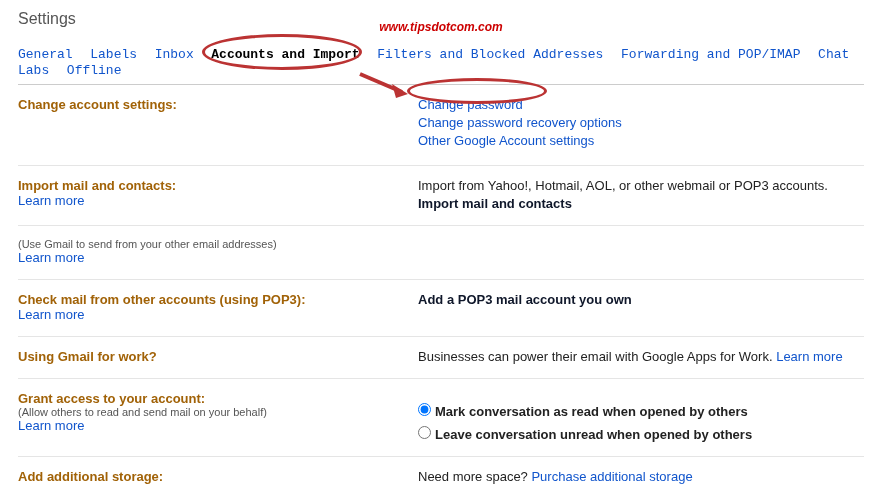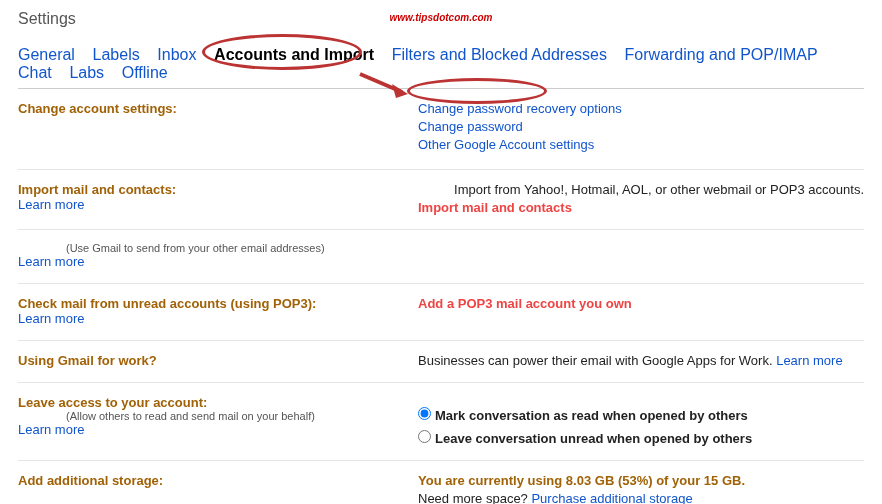--- a/index.html
+++ b/index.html
@@ -1,34 +1,34 @@
 <!DOCTYPE html>
 <html><head>
 <meta charset="utf-8">
 <style>
   * { box-sizing: border-box; margin: 0; padding: 0; }
   body { font-family: Arial, sans-serif; font-size: 13px; color: #222; background: #fff; width: 882px; }
   .container { padding: 10px 18px 12px 18px; position: relative; }
   .page-title { font-size: 16px; font-weight: normal; color: #555; margin-bottom: 12px; }
-  .watermark { position: absolute; top: 12px; left: 50%; transform: translateX(-50%); font-weight: bold; font-style: italic; color: #c00; font-size: 10px; }
+  .watermark { position: absolute; top: 20px; left: 50%; transform: translateX(-50%); font-weight: bold; font-style: italic; color: #c00; font-size: 12px; }
   .tabs { border-bottom: 1px solid #ccc; padding: 6px 0 6px 0; position: relative; }
-  .tab { display: inline-block; margin-right: 14px; color: #1155cc; cursor: pointer; font-size: 16px; }
+  .tab { display: inline-block; margin-right: 14px; color: #1155cc; cursor: pointer; font-size: 13px; font-family: Liberation Mono, monospace; }
   .tab.active { color: #000; font-weight: bold; }
   .circle-tab { position: absolute; border: 3px solid #b33; border-radius: 50%; width: 160px; height: 36px; left: 184px; top: -6px; pointer-events: none; }
   .circle-pwd { position: absolute; border: 3px solid #b33; border-radius: 50%; width: 140px; height: 26px; left: 407px; top: 78px; pointer-events: none; }
   .arrow { position: absolute; left: 356px; top: 70px; pointer-events:none; }
   .section { display: flex; border-bottom: 1px solid #e5e5e5; padding: 12px 0 14px 0; }
   .section:last-child { border-bottom: none; }
   .left { width: 400px; flex-shrink: 0; }
   .right { flex: 1; }
   .sect-title { font-weight: bold; color: #a16207; }
-  .sub { font-size: 11px; color: #555; margin-left: 48px; }
+  .sub { font-size: 11px; color: #555; }
   .link { color: #1155cc; cursor: pointer; }
-  .link-bold { color: #ef4444; cursor: pointer; font-weight: bold; }
-  .plain { color: #222; text-align: right; }
+  .link-bold { color: #0f172a; cursor: pointer; font-weight: bold; }
+  .plain { color: #222; }
   .row { margin-bottom: 3px; }
   .radio-row { margin-top: 12px; }
   .radio-row label { font-weight: bold; margin-left: 4px; }
   .blur { color: #bbb; filter: blur(2px); }
 </style>
 </head>
 <body>
 
 <div class="container">
   <div class="watermark">www.tipsdotcom.com</div>
@@ -51,22 +51,22 @@
   <svg class="arrow" width="56" height="32">
     <line x1="4" y1="4" x2="46" y2="22" stroke="#b33" stroke-width="4"></line>
     <polygon points="52,24 36,14 40,28" fill="#b33"></polygon>
   </svg>
 
   <div class="section">
     <div class="left">
       <span class="sect-title">Change account settings:</span>
     </div>
     <div class="right">
+      <div class="row"><span class="link">Change password</span></div>
       <div class="row"><span class="link">Change password recovery options</span></div>
-      <div class="row"><span class="link">Change password</span></div>
       <div class="row"><span class="link">Other Google Account settings</span></div>
     </div>
   </div>
 
   <div class="section">
     <div class="left">
       <div class="sect-title">Import mail and contacts:</div>
       <span class="link">Learn more</span>
     </div>
     <div class="right">
@@ -77,56 +77,55 @@
 
   <div class="section">
     <div class="left">
       <div class="sub">(Use Gmail to send from your other email addresses)</div>
       <span class="link">Learn more</span>
     </div>
   </div>
 
   <div class="section">
     <div class="left">
-      <div class="sect-title">Check mail from unread accounts (using POP3):</div>
+      <div class="sect-title">Check mail from other accounts (using POP3):</div>
       <span class="link">Learn more</span>
     </div>
     <div class="right">
       <span class="link-bold">Add a POP3 mail account you own</span>
     </div>
   </div>
 
   <div class="section">
     <div class="left">
       <span class="sect-title">Using Gmail for work?</span>
     </div>
     <div class="right">
       <span class="plain">Businesses can power their email with Google Apps for Work. </span><span class="link">Learn more</span>
     </div>
   </div>
 
   <div class="section">
     <div class="left">
-      <div class="sect-title">Leave access to your account:</div>
+      <div class="sect-title">Grant access to your account:</div>
       <div class="sub">(Allow others to read and send mail on your behalf)</div>
       <span class="link">Learn more</span>
     </div>
     <div class="right">
       <div class="radio-row">
         <input type="radio" name="conv" checked="" style=""><label>Mark conversation as read when opened by others</label>
       </div>
       <div class="radio-row" style="margin-top:7px;">
         <input type="radio" name="conv" style=""><label>Leave conversation unread when opened by others</label>
       </div>
     </div>
   </div>
 
   <div class="section">
     <div class="left">
       <span class="sect-title">Add additional storage:</span>
     </div>
     <div class="right">
-      <div class="sect-title row">You are currently using 8.03 GB (53%) of your 15 GB.</div>
       <span class="plain">Need more space? </span><span class="link">Purchase additional storage</span>
     </div>
   </div>
 
 </div>
 
 </body></html>

